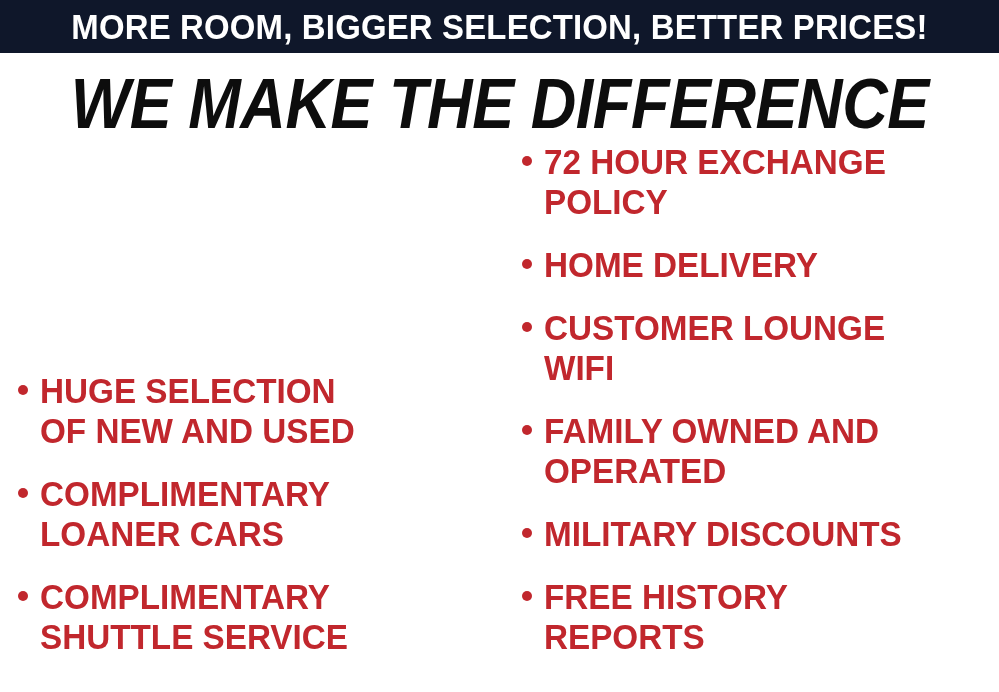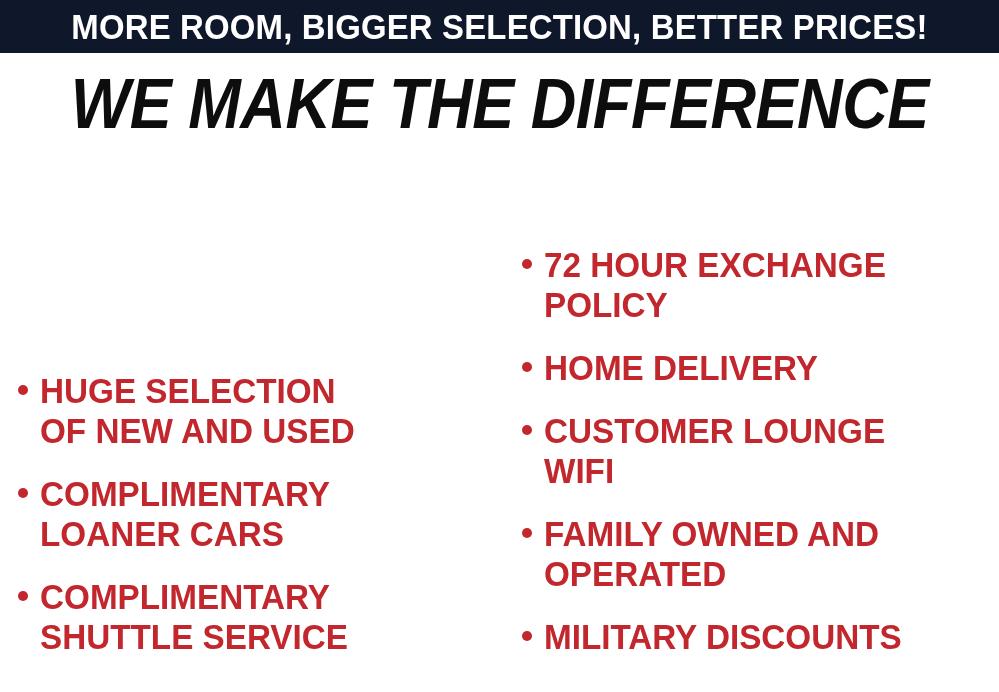--- a/index.html
+++ b/index.html
@@ -198,18 +198,25 @@
         </div>
       </div>
 
       <div class="bullet">
         <span class="dot"></span>
         <div class="bullet-text">
           <div>MILITARY DISCOUNTS</div>
         </div>
       </div>
 
+      <div class="bullet">
+        <span class="dot"></span>
+        <div class="bullet-text">
+          <div>FREE HISTORY</div>
+          <div>REPORTS</div>
+        </div>
+      </div>
 
     </div>
 
   </div>
 
 </div>
 
 </body></html>

